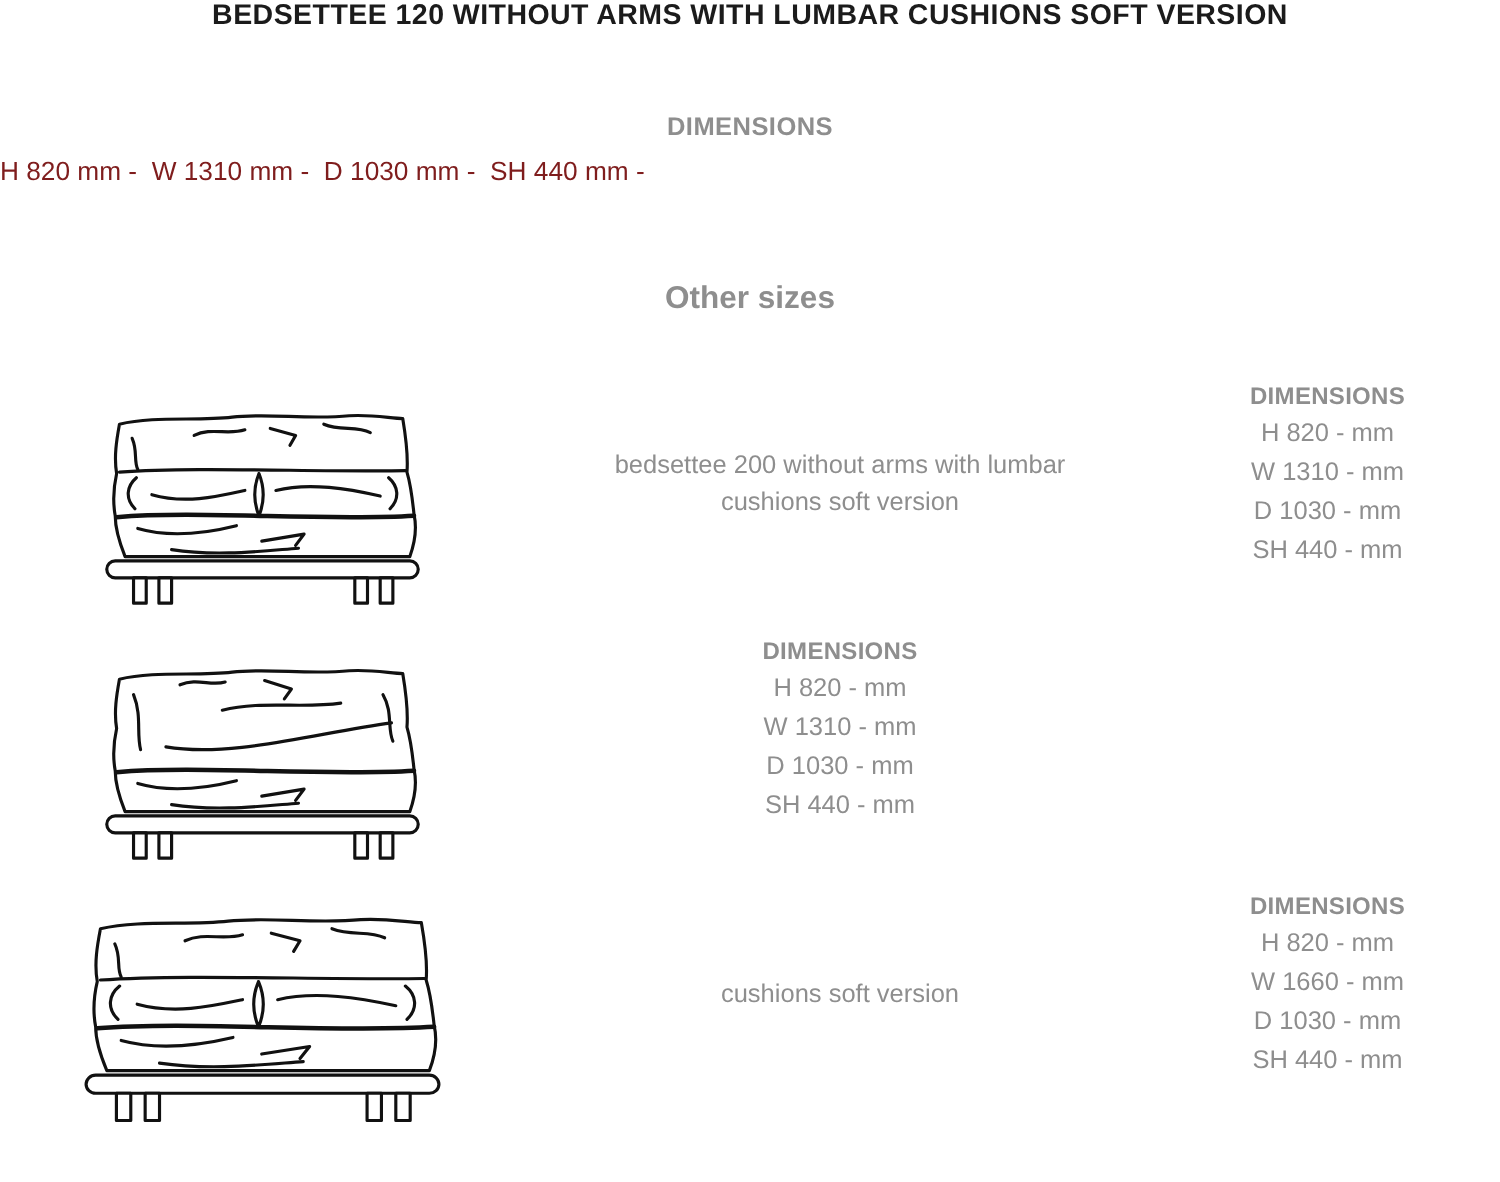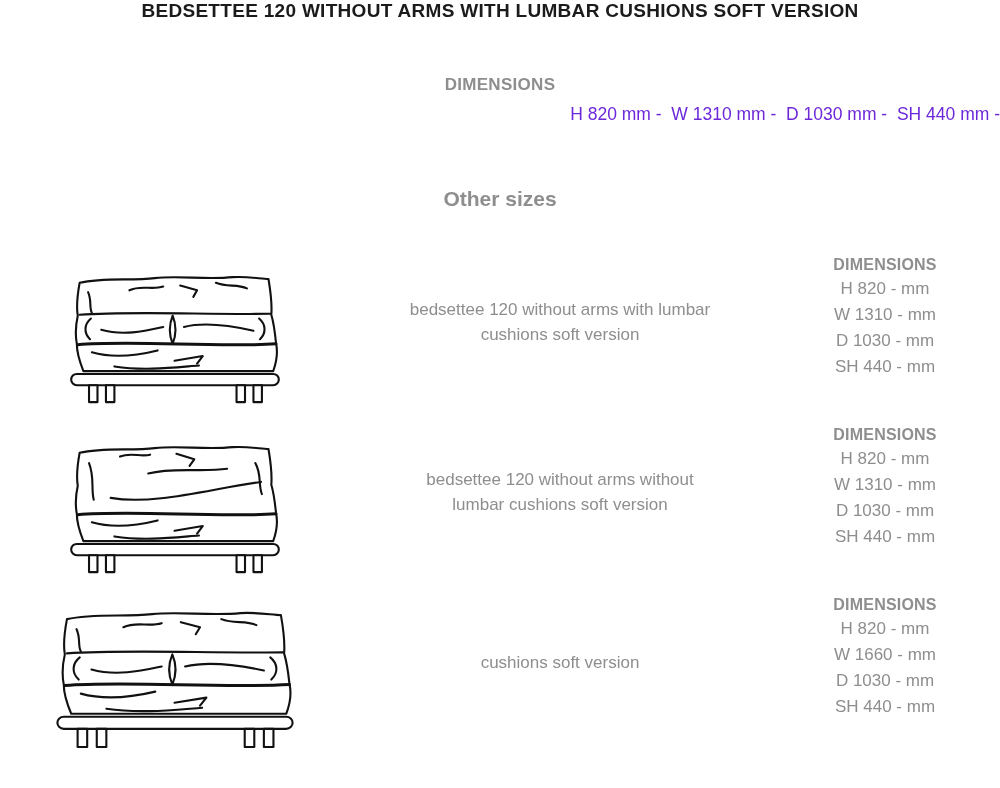--- a/index.html
+++ b/index.html
@@ -25,23 +25,23 @@
   .dims-heading {
     margin-top:53px;
     text-align:center;
     font-size:17px;
     font-weight:bold;
     color:#8e8e8e;
     letter-spacing:0.3px;
   }
   .dims-line {
     margin-top:9px;
-    text-align:right;
+    text-align:left;
     font-size:17.5px;
-    color:#6d28d9;
+    color:#7f1d1d;
     white-space:pre;
   }
   .other-sizes {
     margin-top:62px;
     text-align:center;
     font-size:21px;
     font-weight:bold;
     color:#8e8e8e;
   }
   .rows { margin-top:38px; }
@@ -125,21 +125,21 @@
           <path class="sk" d="M116,103 L146,98 L140,106"></path>
           <path class="sk" d="M52,109 C84,114 116,110 142,108"></path>
           <rect class="sk sk-fill" x="6" y="117" width="221" height="12" rx="6"></rect>
           <rect class="sk sk-fill" x="25" y="129" width="9" height="18"></rect>
           <rect class="sk sk-fill" x="43" y="129" width="9" height="18"></rect>
           <rect class="sk sk-fill" x="182" y="129" width="9" height="18"></rect>
           <rect class="sk sk-fill" x="200" y="129" width="9" height="18"></rect>
         </svg>
       </div>
       <div class="cell-desc">
-        <div>bedsettee 120 without arms with lumbar</div>
+        <div>bedsettee 200 without arms with lumbar</div>
         <div>cushions soft version</div>
       </div>
       <div class="cell-dims">
         <div class="block-heading">DIMENSIONS</div>
         <div class="dim-value">H 820 - mm</div>
         <div class="dim-value">W 1310 - mm</div>
         <div class="dim-value">D 1030 - mm</div>
         <div class="dim-value">SH 440 - mm</div>
       </div>
     </div>
@@ -157,24 +157,20 @@
           <path class="sk" d="M58,24 C70,19 80,25 90,22"></path>
           <path class="sk" d="M28,94 C52,101 78,97 98,92"></path>
           <path class="sk" d="M116,103 L146,98 L140,106"></path>
           <path class="sk" d="M52,109 C84,114 116,110 142,108"></path>
           <rect class="sk sk-fill" x="6" y="117" width="221" height="12" rx="6"></rect>
           <rect class="sk sk-fill" x="25" y="129" width="9" height="18"></rect>
           <rect class="sk sk-fill" x="43" y="129" width="9" height="18"></rect>
           <rect class="sk sk-fill" x="182" y="129" width="9" height="18"></rect>
           <rect class="sk sk-fill" x="200" y="129" width="9" height="18"></rect>
         </svg>
-      </div>
-      <div class="cell-desc">
-        <div>bedsettee 120 without arms without</div>
-        <div>lumbar cushions soft version</div>
       </div>
       <div class="cell-dims">
         <div class="block-heading">DIMENSIONS</div>
         <div class="dim-value">H 820 - mm</div>
         <div class="dim-value">W 1310 - mm</div>
         <div class="dim-value">D 1030 - mm</div>
         <div class="dim-value">SH 440 - mm</div>
       </div>
     </div>
 

